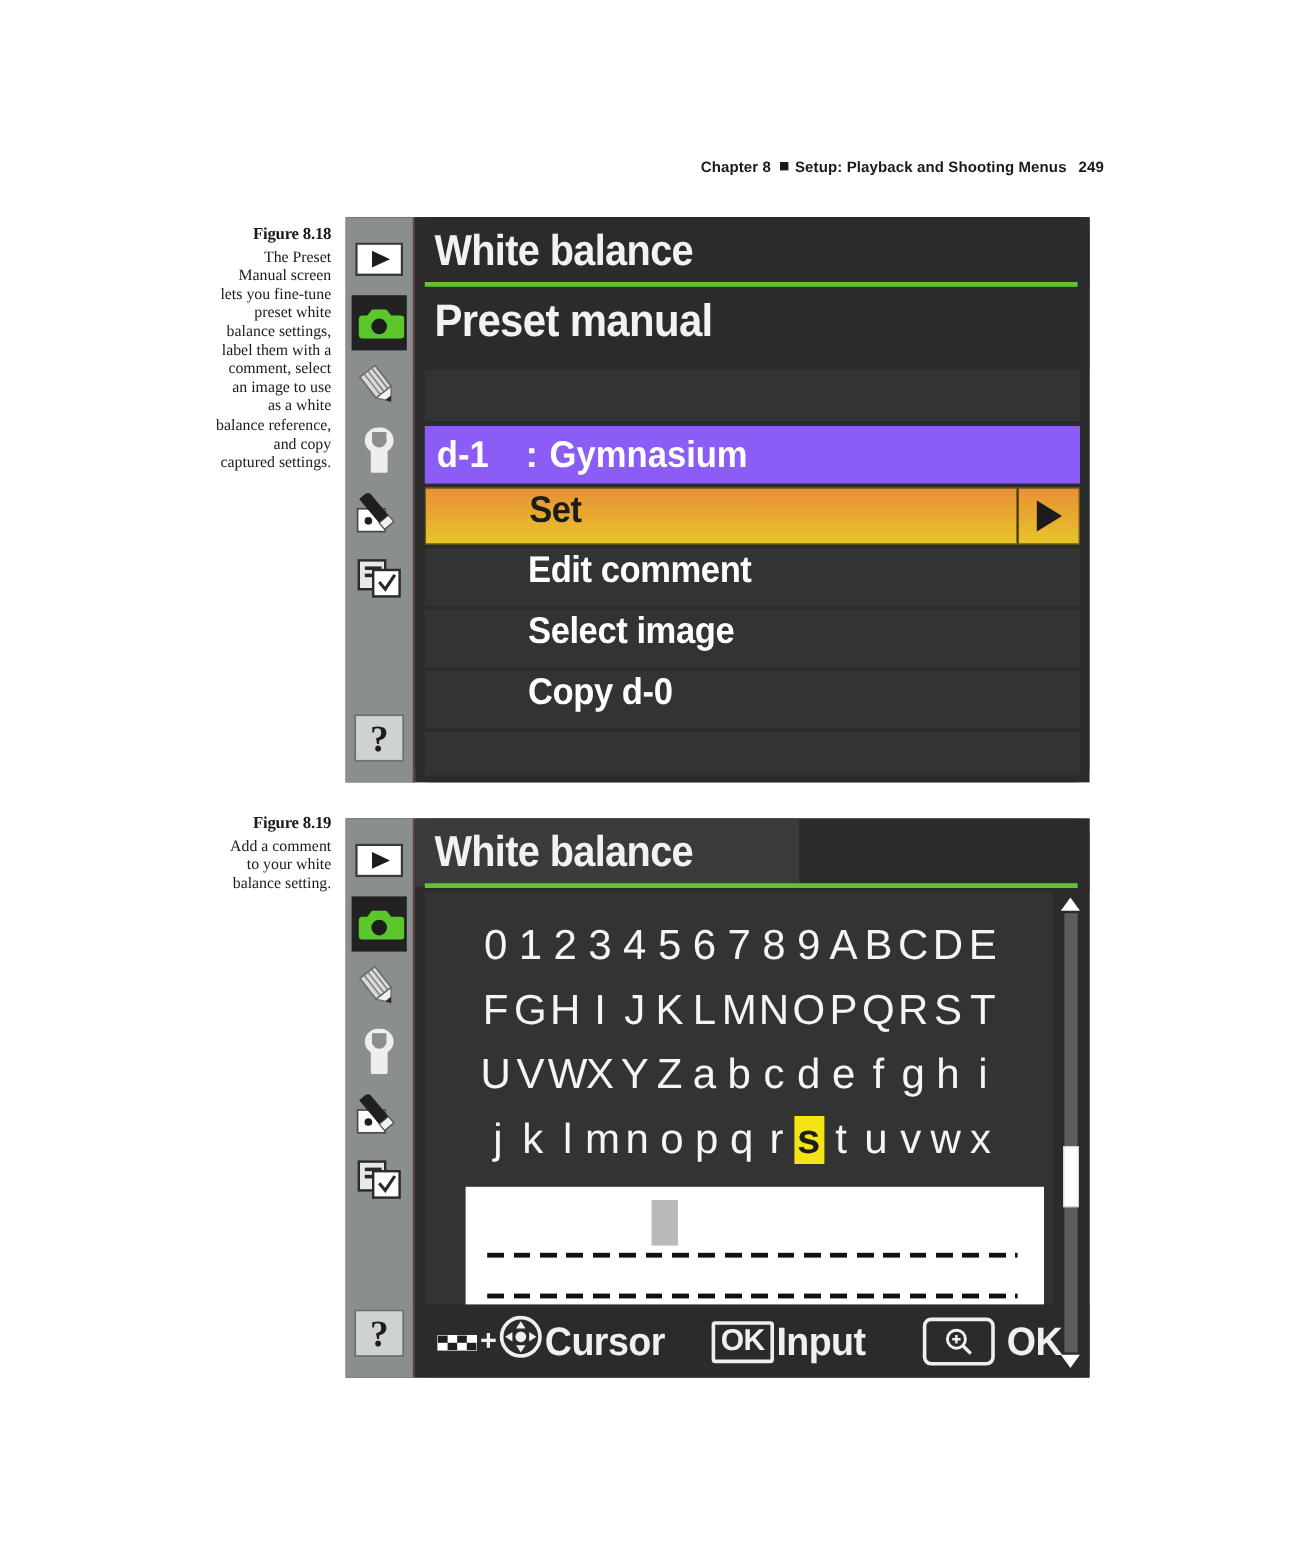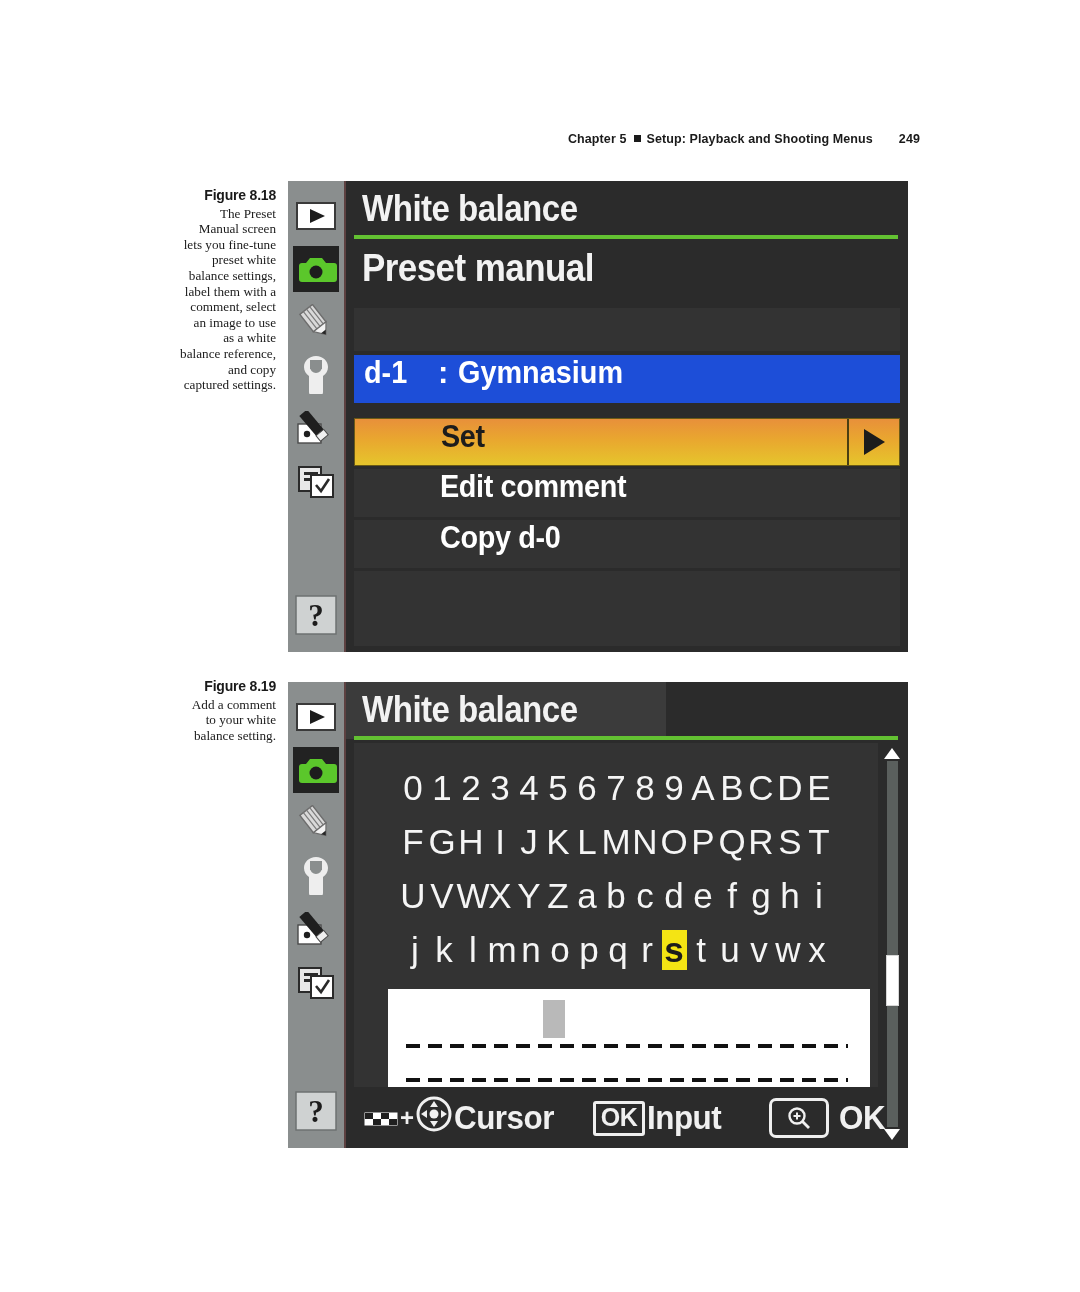--- a/index.html
+++ b/index.html
@@ -32,35 +32,35 @@
   .running-head .rh-sq {
     display: inline-block;
     width: 7px;
     height: 7px;
     background: #1a1a1a;
     margin: 0 6px 0 7px;
     vertical-align: 1px;
   }
   .running-head .rh-page {
     display: inline-block;
-    margin-left: 26px;
+    margin-left: 10px;
   }
 
   
   .caption {
     position: absolute;
     width: 96px;
     text-align: right;
     color: #1a1a1a;
     font-family: "Liberation Serif", serif;
     font-size: 13.2px;
     line-height: 15.6px;
   }
   .caption .cap-title {
-    font-family: Liberation Sans, sans-serif;
+    font-family: Liberation Serif, serif;
     font-weight: bold;
     font-size: 14px;
     display: block;
     margin-bottom: 2px;
     letter-spacing: -.2px;
   }
   #caption-818 { left: 180px; top: 188px; }
   #caption-819 { left: 180px; top: 679px; }
 
   
@@ -177,24 +177,24 @@
     display: flex;
     flex-direction: column;
   }
   .row-blank {
     height: 43px;
     background: #333333;
     margin-bottom: 4px;
   }
   .row-preset {
     height: 48px;
-    background: #1d4ed8;
-    margin-bottom: 15px;
-    display: flex;
-    align-items: flex-start;
+    background: #8b5cf6;
+    margin-bottom: 3px;
+    display: flex;
+    align-items: center;
     position: relative;
   }
   .row-preset .pm-id {
     font-family: "Liberation Sans", sans-serif;
     font-weight: bold;
     font-size: 31px;
     color: #ffffff;
     margin-left: 10px;
     transform: scaleX(.93);
     transform-origin: left center;
@@ -420,21 +420,21 @@
     height: 14%;
     background: #ffffff;
     border: 1px solid #d6d6d6;
     box-sizing: border-box;
   }
 </style>
 </head>
 <body>
 
 <div class="running-head">
-  <span>Chapter 5</span><span class="rh-sq"></span><span>Setup: Playback and Shooting Menus</span><span class="rh-page">249</span>
+  <span>Chapter 8</span><span class="rh-sq"></span><span>Setup: Playback and Shooting Menus</span><span class="rh-page">249</span>
 </div>
 
 <div class="caption" id="caption-818">
   <span class="cap-title">Figure 8.18</span>
   <span>The Preset Manual screen lets you fine-tune preset white balance settings, label them with a comment, select an image to use as a white balance reference, and copy captured settings.</span>
 </div>
 
 <div class="lcd" id="lcd-preset-manual">
 
   <div class="lcd-sidebar">
@@ -542,20 +542,23 @@
         <span class="item-label">Set</span>
         <span class="sel-arrow-cell">
           <span class="tri-right"></span>
         </span>
       </div>
 
       <div class="row-item">
         <span class="item-label">Edit comment</span>
       </div>
 
+      <div class="row-item">
+        <span class="item-label">Select image</span>
+      </div>
 
       <div class="row-item">
         <span class="item-label">Copy d-0</span>
       </div>
 
       <div class="row-tail"></div>
     </div>
   </div>
 </div>
 

